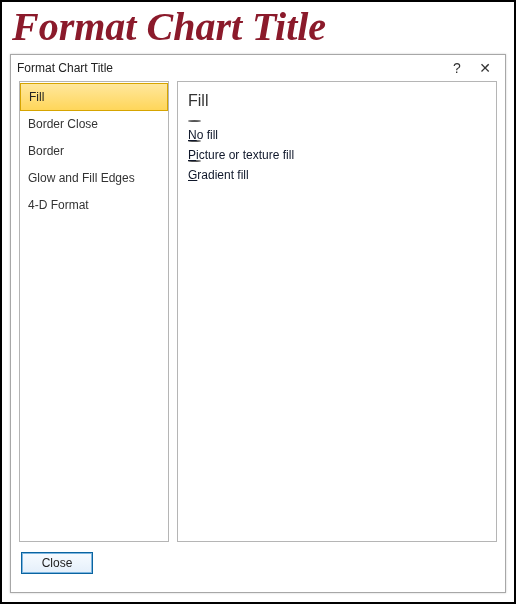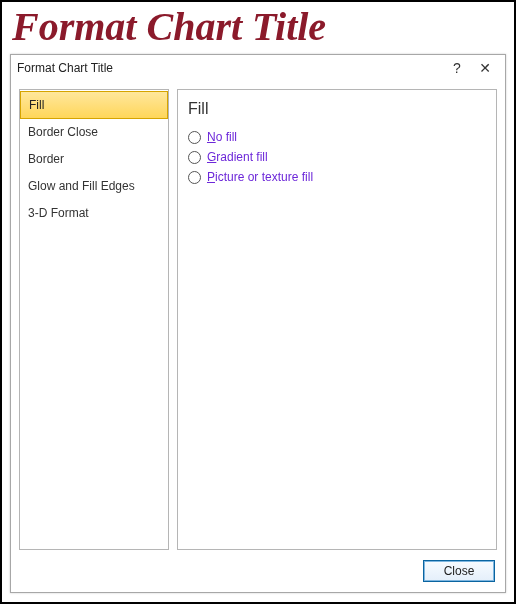--- a/index.html
+++ b/index.html
@@ -48,21 +48,20 @@
     color: #333;
     cursor: default;
     user-select: none;
   }
   .body {
     flex: 1 1 auto;
     display: flex;
     padding: 0 8px 4px 8px;
     overflow: hidden;
     gap: 8px;
-    margin-top: 8px;
   }
   .sidebar {
     width: 150px;
     border: 1px solid #b5b5b5;
     background: #fff;
     padding: 2px 0;
     display: flex;
     flex-direction: column;
   }
   .sidebar-item {
@@ -87,26 +86,27 @@
     flex-direction: column;
   }
   .content h3 {
     margin: 2px 0 8px 0;
     font-size: 16px;
     font-weight: 400;
     color: #333;
   }
   .radio-row {
     display: flex;
-    align-items: flex-end;
+    align-items: flex-start;
     gap: 6px;
     font-size: 12px;
-    color: #6d28d9;
+    color: #0f172a;
     padding: 2px 0;
     height: 20px;
+    flex-direction: column;
   }
   .radio-outer {
     width: 13px;
     height: 13px;
     border: 1px solid #555;
     border-radius: 50%;
     display: inline-flex;
     align-items: center;
     justify-content: center;
     background: #fff;
@@ -116,23 +116,23 @@
     height: 7px;
     border-radius: 50%;
     background: #000;
   }
   .radio-label { 
     text-decoration: none;
     position: relative;
   }
   .radio-label .ul { text-decoration: underline; }
   .footer {
-    padding: 6px 10px 10px 10px;
+    padding: 6px 10px 18px 10px;
     display: flex;
-    justify-content: flex-end;
+    justify-content: flex-start;
   }
   .btn {
     min-width: 72px;
     height: 22px;
     font-size: 12px;
     border: 1px solid #0a64a0;
     background: linear-gradient(#f7fbff, #e4effa);
     padding: 0 12px;
     display: inline-flex;
     align-items: center;
@@ -154,36 +154,36 @@
     <span class="tb-btn">?</span>
     <span class="tb-btn">✕</span>
   </div>
 
   <div class="body">
     <div class="sidebar" id="sidebar">
         <div class="sidebar-item selected">Fill</div>
         <div class="sidebar-item">Border Close</div>
         <div class="sidebar-item">Border</div>
         <div class="sidebar-item">Glow and Fill Edges</div>
-        <div class="sidebar-item">3-D Format</div>
+        <div class="sidebar-item">4-D Format</div>
       </div>
     <div class="content">
       <h3>Fill</h3>
       <div id="options">
           <div class="radio-row">
             <span class="radio-outer"></span>
             <span class="radio-label"><span class="ul">N</span>o fill</span>
           </div>
           <div class="radio-row">
             <span class="radio-outer"></span>
-            <span class="radio-label"><span class="ul">G</span>radient fill</span>
+            <span class="radio-label"><span class="ul">P</span>icture or texture fill</span>
           </div>
           <div class="radio-row">
             <span class="radio-outer"></span>
-            <span class="radio-label"><span class="ul">P</span>icture or texture fill</span>
+            <span class="radio-label"><span class="ul">G</span>radient fill</span>
           </div>
         </div>
     </div>
   </div>
 
   <div class="footer">
     <span class="btn">Close</span>
   </div>
 </div>
 

